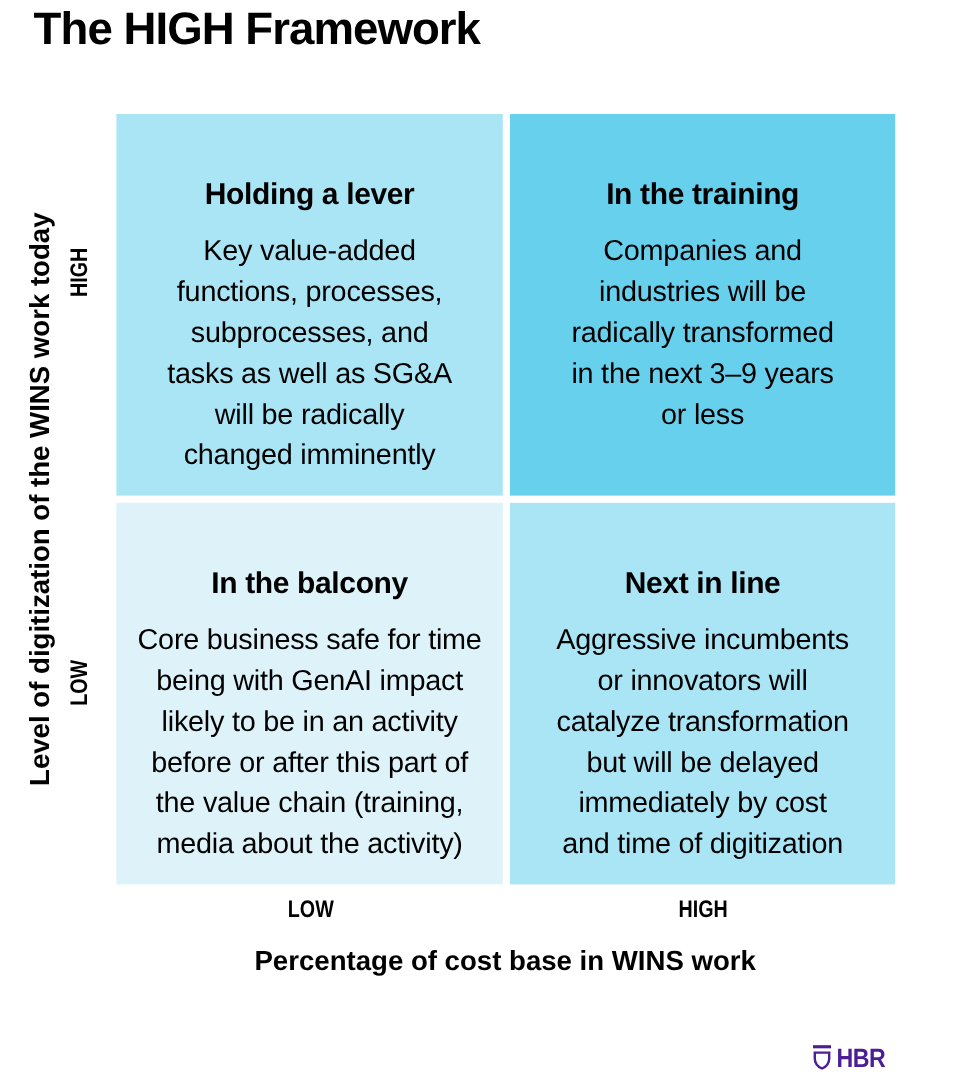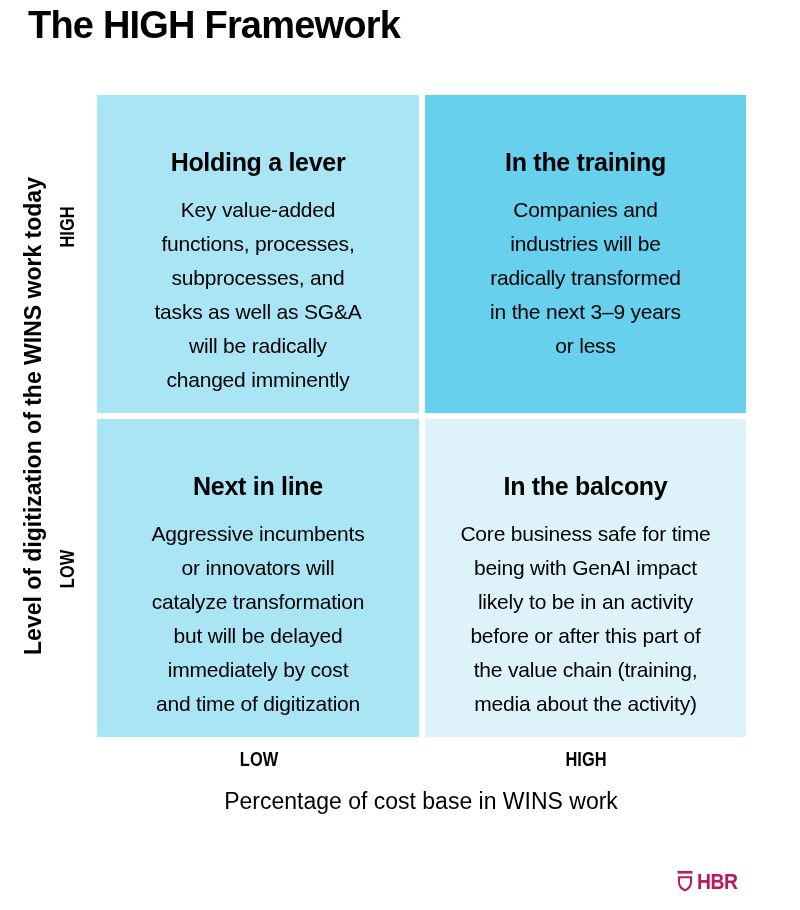--- a/index.html
+++ b/index.html
@@ -18,45 +18,45 @@
   .grid {
     position:absolute; left:97px; top:95px; width:649px; height:642px;
     display:grid; grid-template-columns:322px 321px; grid-template-rows:318px 318px;
     gap:6px;
   }
   .quad { box-sizing:border-box; text-align:center; padding-top:52px; }
   .quad-heading {
     margin:0 0 5px; font-size:25px; font-weight:700; letter-spacing:-0.3px; line-height:30px;
   }
   .quad-body {
-    margin:16px; font-size:21px; line-height:34px; letter-spacing:-0.2px;
+    margin:16px; font-size:24px; line-height:34px; letter-spacing:-0.2px;
     white-space:pre-line;
   }
 
   .y-axis-label {
     position:absolute; left:33px; top:416px; white-space:nowrap;
     transform:translate(-50%,-50%) rotate(-90deg);
     font-size:23px; font-weight:700;
   }
   .x-axis-label {
     position:absolute; left:421px; top:801px; white-space:nowrap;
     transform:translate(-50%,-50%);
-    font-size:23px; font-weight:400;
+    font-size:23px; font-weight:700;
   }
   .tick { position:absolute; font-size:20px; font-weight:700; white-space:nowrap; }
   .tick-v { transform:translate(-50%,-50%) rotate(-90deg) scaleX(0.82); }
   .tick-h { transform:translate(-50%,-50%) scaleX(0.82); }
   .tick-y-high { left:67px;  top:227px; }
   .tick-y-low  { left:67px;  top:569px; }
   .tick-x-low  { left:259px; top:759px; }
   .tick-x-high { left:586px; top:759px; }
 
   .logo {
     position:absolute; left:676px; top:869px; height:26px;
-    display:flex; align-items:center; gap:3px; color:#be185d;
+    display:flex; align-items:center; gap:3px; color:#4c1d95;
   }
   .logo svg { display:block; }
   .logo-text {
     font-size:22px; font-weight:700; letter-spacing:-0.5px; line-height:26px;
     transform:scaleX(0.88); transform-origin:left center;
   }
 </style>
 </head>
 <body>
 
@@ -73,37 +73,37 @@
 changed imminently</p>
   </div>
   <div class="quad" style="background: rgb(103, 208, 237);">
     <h2 class="quad-heading">In the training</h2>
     <p class="quad-body">Companies and
 industries will be
 radically transformed
 in the next 3–9 years
 or less</p>
   </div>
+  <div class="quad" style="background: rgb(221, 243, 249);">
+    <h2 class="quad-heading">In the balcony</h2>
+    <p class="quad-body">Core business safe for time
+being with GenAI impact
+likely to be in an activity
+before or after this part of
+the value chain (training,
+media about the activity)</p>
+  </div>
   <div class="quad" style="background: rgb(169, 229, 244);">
     <h2 class="quad-heading">Next in line</h2>
     <p class="quad-body">Aggressive incumbents
 or innovators will
 catalyze transformation
 but will be delayed
 immediately by cost
 and time of digitization</p>
-  </div>
-  <div class="quad" style="background: rgb(221, 243, 249);">
-    <h2 class="quad-heading">In the balcony</h2>
-    <p class="quad-body">Core business safe for time
-being with GenAI impact
-likely to be in an activity
-before or after this part of
-the value chain (training,
-media about the activity)</p>
   </div>
 </div>
 
 <div class="y-axis-label">Level of digitization of the WINS work today</div>
 <div class="tick tick-v tick-y-high">HIGH</div>
 <div class="tick tick-v tick-y-low">LOW</div>
 
 <div class="tick tick-h tick-x-low">LOW</div>
 <div class="tick tick-h tick-x-high">HIGH</div>
 <div class="x-axis-label">Percentage of cost base in WINS work</div>

